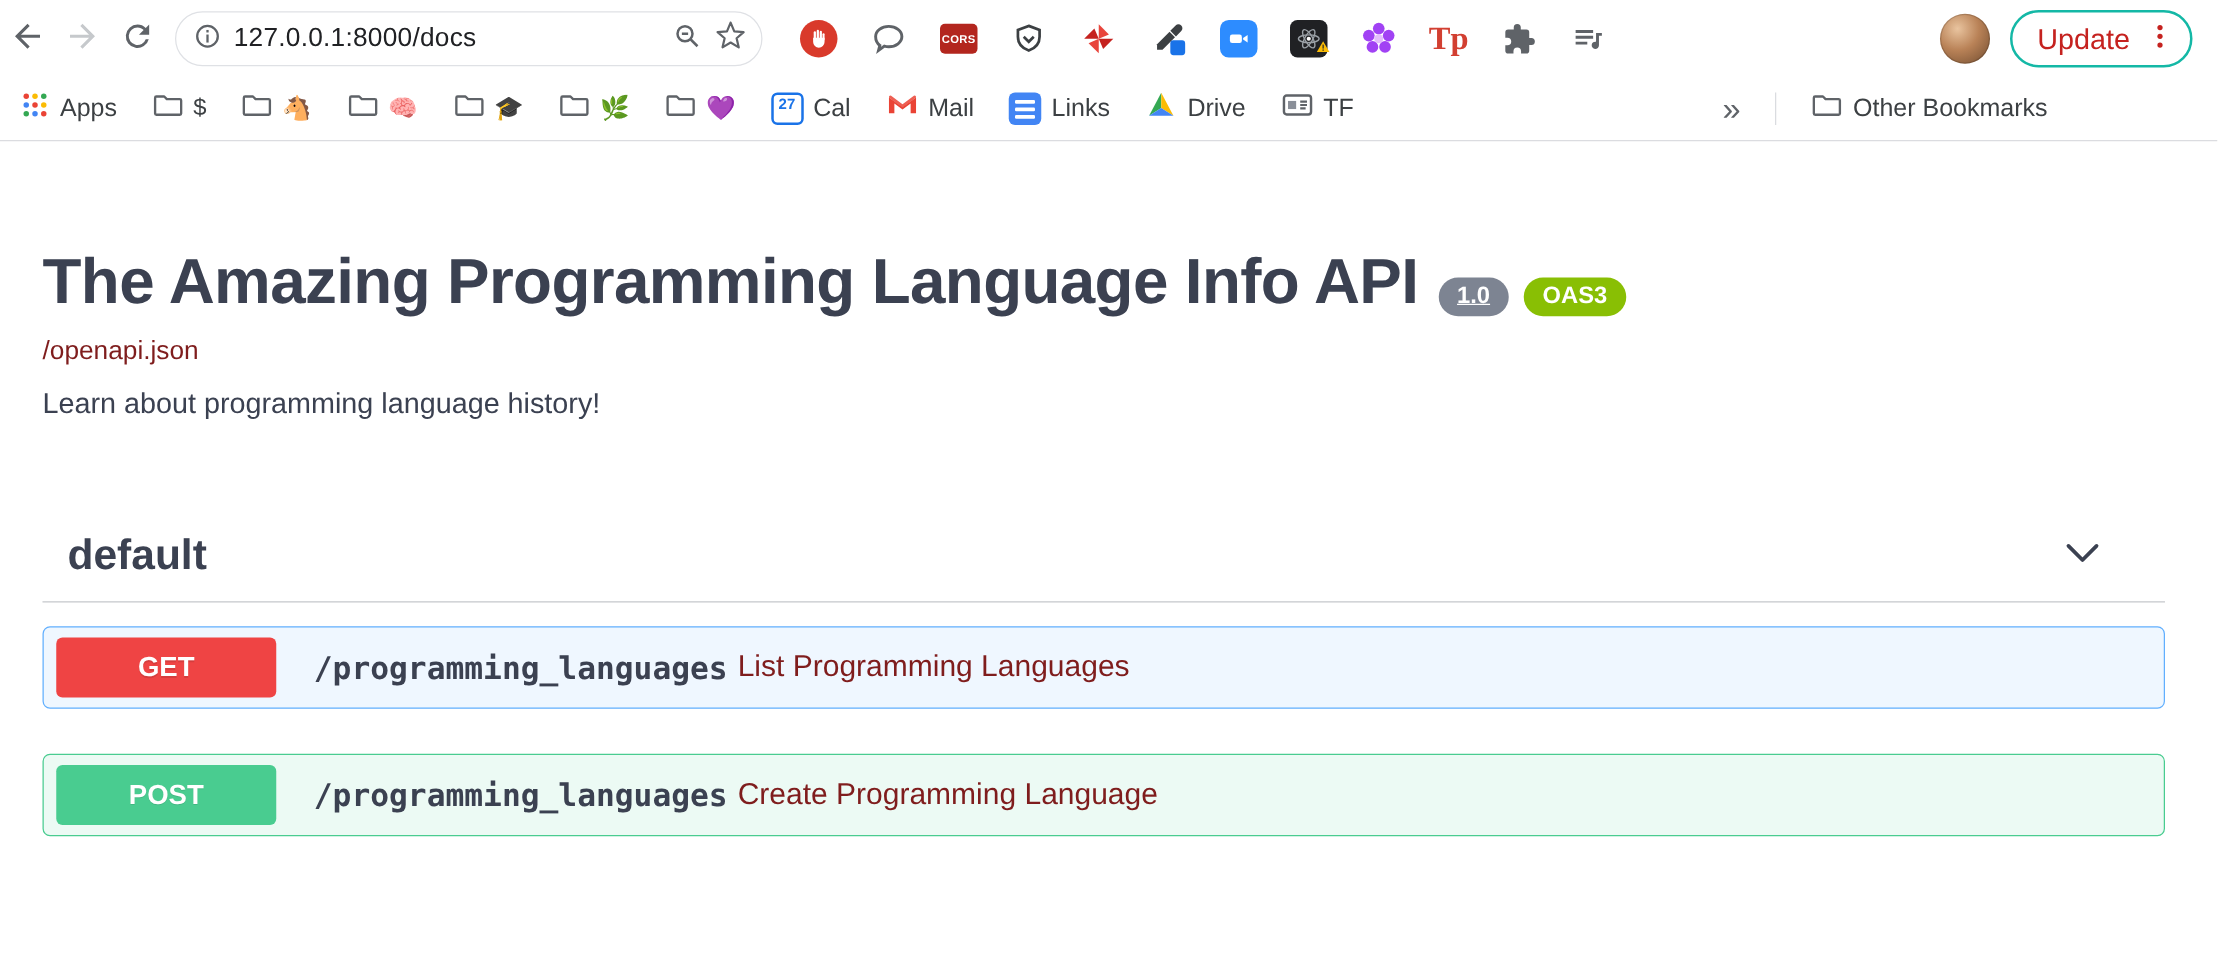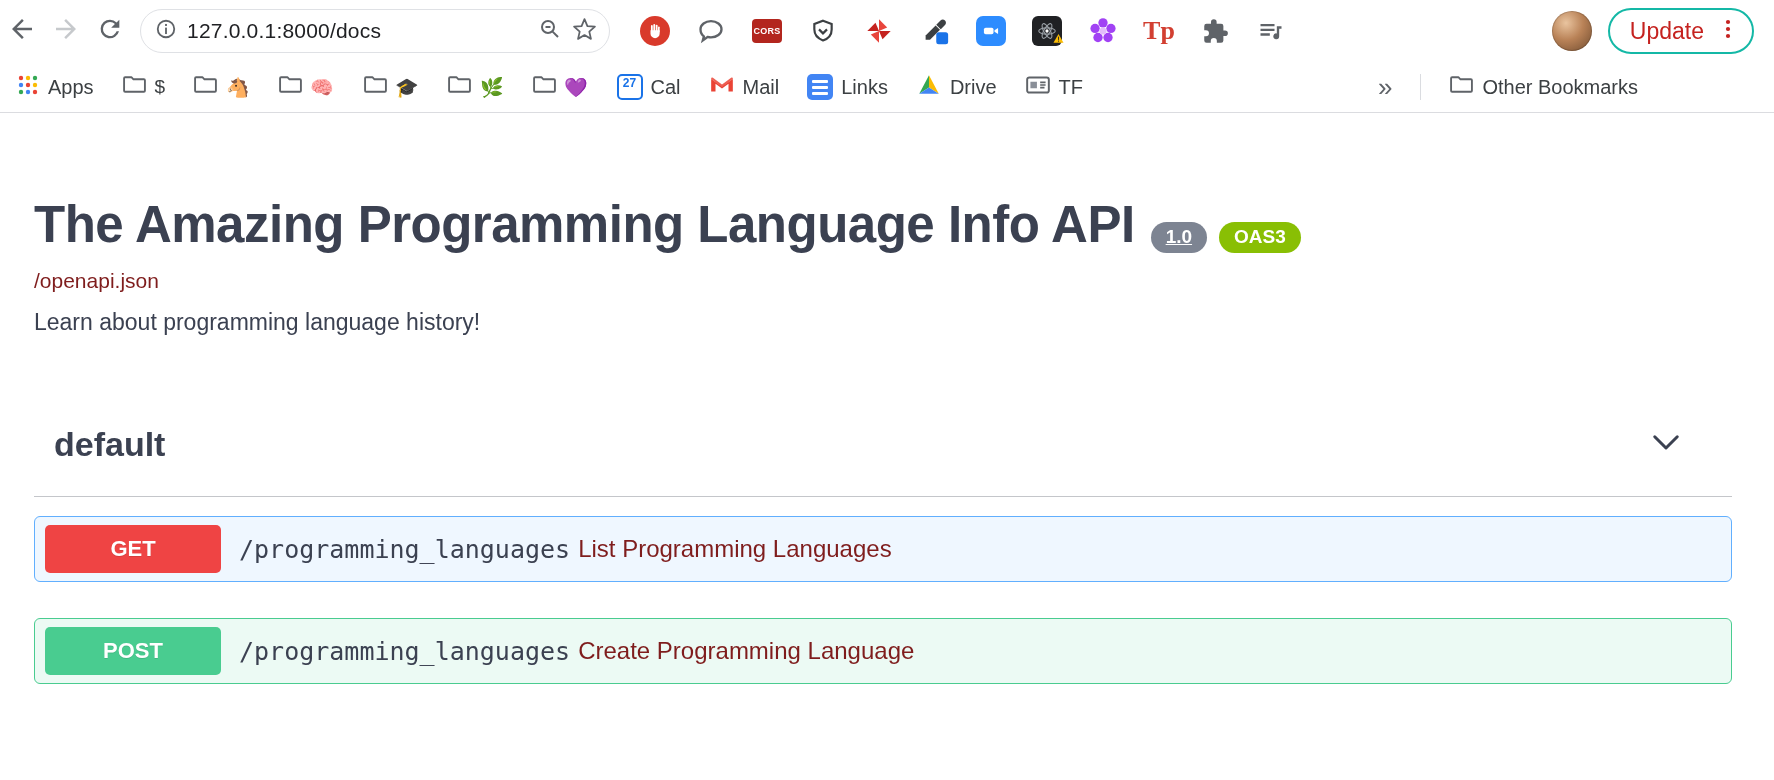--- a/index.html
+++ b/index.html
@@ -45,32 +45,32 @@
   .api-title-row { display:flex; align-items:flex-end; gap:16px; }
   .api-title { font-size:51px; font-weight:bold; color:#3b4151; line-height:1.1; letter-spacing:-0.5px; }
   .badges { display:flex; gap:12px; margin-top:8px; }
   .badge { color:#fff; font-size:19px; font-weight:bold; border-radius:40px; padding:5px 15px; line-height:1.1; }
   .badge.version { background:#7d8492;text-decoration:underline; }
   .badge.oas { background:#89bf04; }
   .spec-link { display:inline-block; margin-top:16px; font-size:21px; color:#7f1d1d; text-decoration:none; cursor:pointer; }
   .api-desc { margin-top:16px; font-size:23px; color:#3b4151; }
 
   .tag-section { margin-top:88px; }
-  .tag-header { display:flex; align-items:center; justify-content:space-between; padding:0 48px 32px 20px;
+  .tag-header { display:flex; align-items:center; justify-content:space-between; padding:0 48px 16px 20px;
     border-bottom:1px solid rgba(59,65,81,.3); cursor:pointer; }
   .tag-header h3 { font-size:34px; font-weight:bold; color:#3b4151; }
 
   .opblock { display:flex; align-items:center; border:1px solid; border-radius:6px; padding:8px 10px; }
   .opblock.get  { margin-top:19px; border-color:#61affe; background:rgba(97,175,254,.10); }
   .opblock.post { margin-top:36px; border-color:#49cc90; background:rgba(73,204,144,.10); }
   .method-badge { width:176px; text-align:center; padding:11px 0; border-radius:5px; color:#fff;
     font-weight:bold; font-size:22px; flex:none; text-shadow:0 1px 0 rgba(0,0,0,.1); }
   .get  .method-badge { background:#ef4444; }
   .post .method-badge { background:#49cc90; }
-  .op-path { margin-left:18px; font-family:"DejaVu Sans Mono","Liberation Mono",monospace; font-weight:normal;
+  .op-path { margin-left:30px; font-family:"DejaVu Sans Mono","Liberation Mono",monospace; font-weight:bold;
     font-size:25px; color:#3b4151; }
   .op-summary { margin-left:8px; font-size:24px; color:#7f1d1d; }
 </style>
 </head>
 <body>
 
 <div class="toolbar">
   <div class="icon-btn">
     <span>
       <svg width="30" height="30" viewBox="0 0 24 24">

